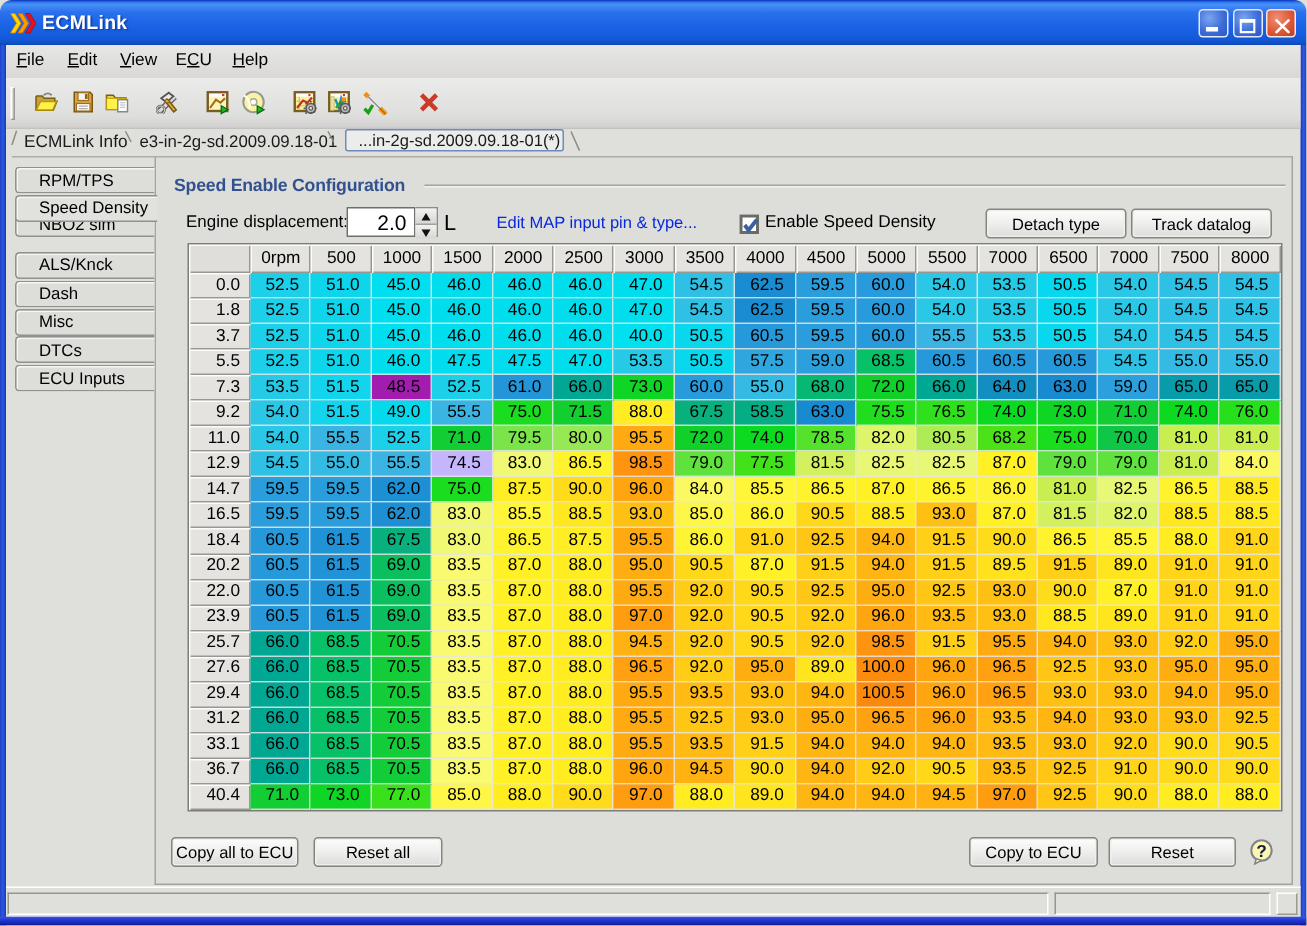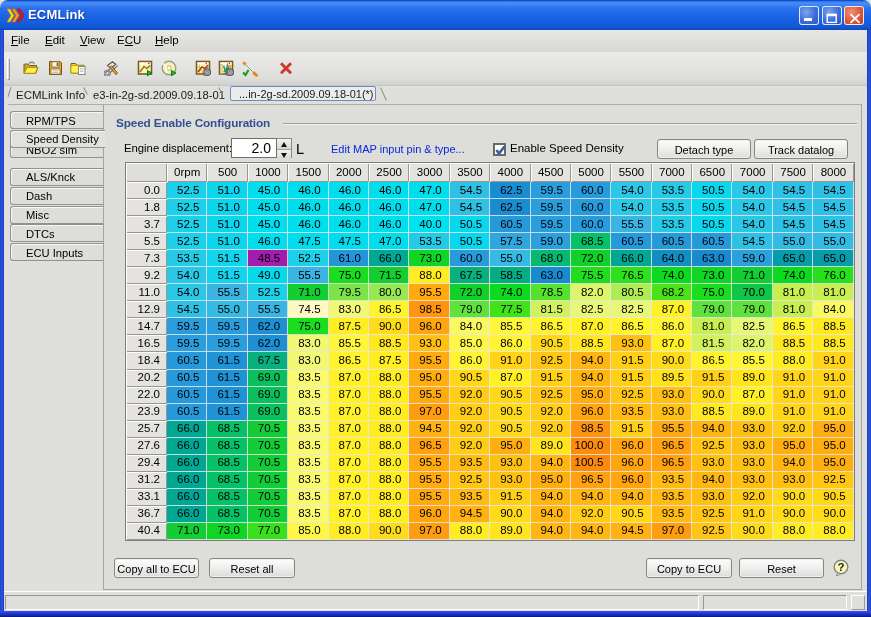--- a/index.html
+++ b/index.html
@@ -371,21 +371,21 @@
 <div class="dc" style="background:#AFEB54">80.5</div>
 <div class="dc" style="background:#4BE21A">68.2</div>
 <div class="dc" style="background:#19DD1E">75.0</div>
 <div class="dc" style="background:#10C646">70.0</div>
 <div class="dc" style="background:#C8EE52">81.0</div>
 <div class="dc" style="background:#C8EE52">81.0</div>
 <div class="rl">12.9</div>
 <div class="dc" style="background:#2FC1E5">54.5</div>
 <div class="dc" style="background:#35BAE3">55.0</div>
 <div class="dc" style="background:#3AB4E2">55.5</div>
-<div class="dc" style="background:#fef9c3">74.5</div>
+<div class="dc" style="background:#c4b5fd">74.5</div>
 <div class="dc" style="background:#F1F873">83.0</div>
 <div class="dc" style="background:#FFF32D">86.5</div>
 <div class="dc" style="background:#FF9410">98.5</div>
 <div class="dc" style="background:#5FE13E">79.0</div>
 <div class="dc" style="background:#42E21A">77.5</div>
 <div class="dc" style="background:#D3F15E">81.5</div>
 <div class="dc" style="background:#E9F776">82.5</div>
 <div class="dc" style="background:#E9F776">82.5</div>
 <div class="dc" style="background:#FFF126">87.0</div>
 <div class="dc" style="background:#5FE13E">79.0</div>

